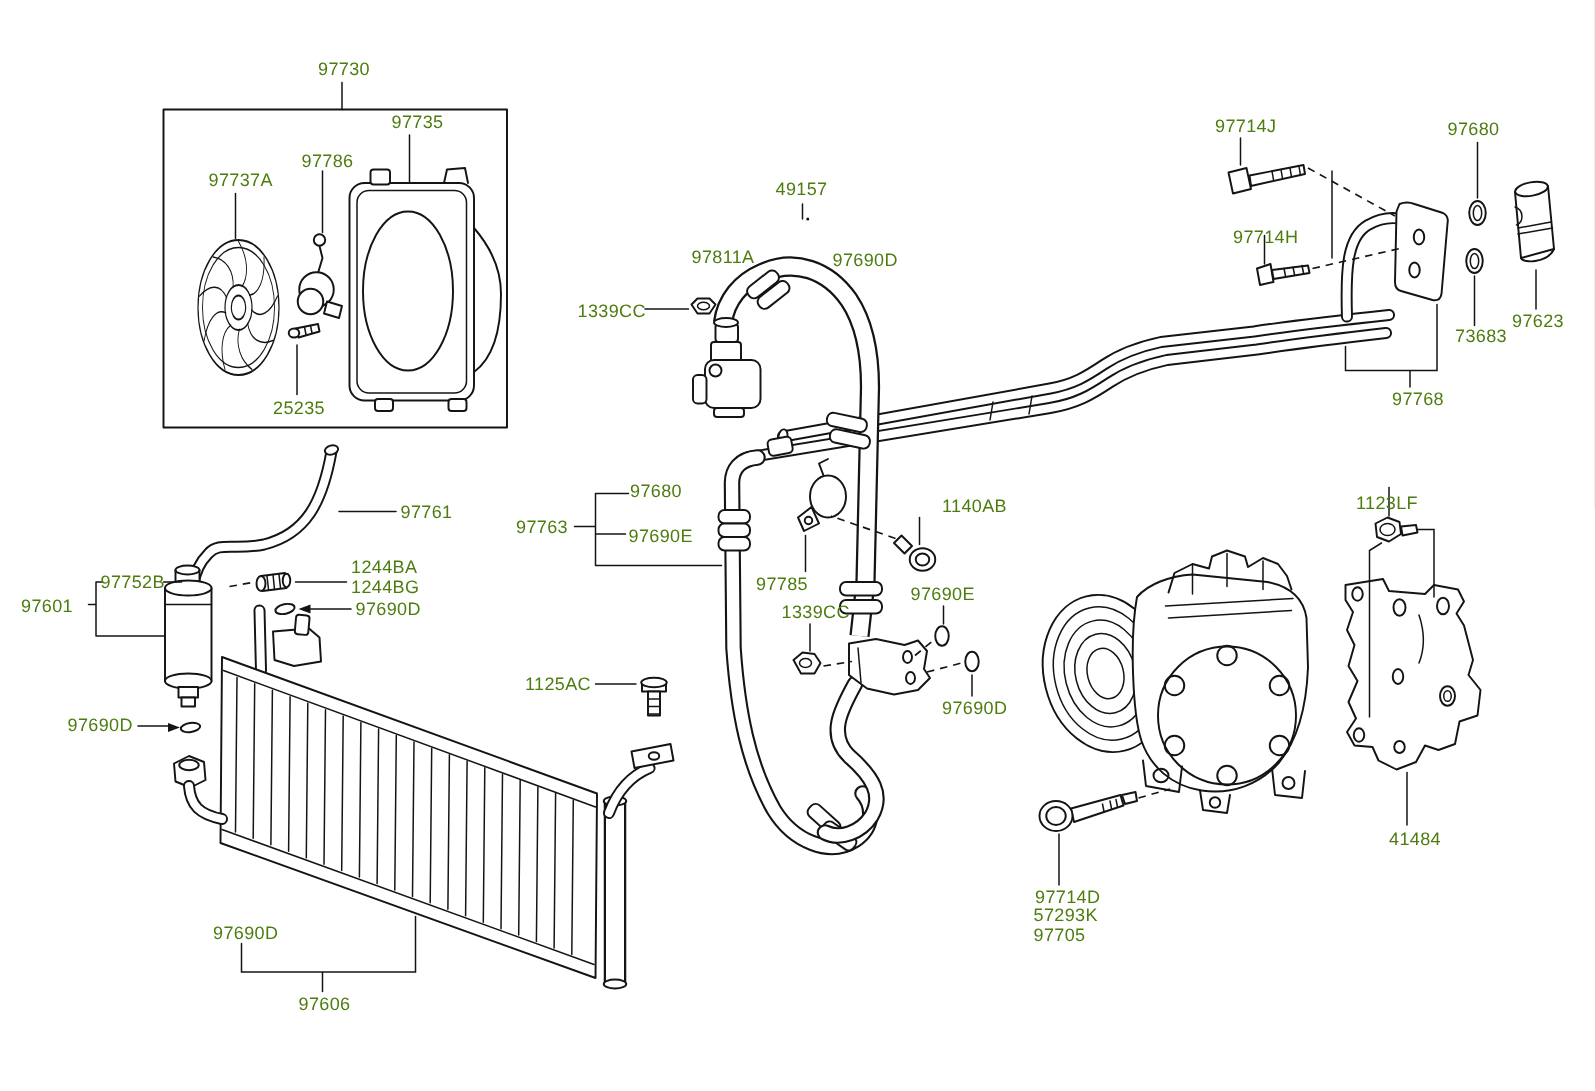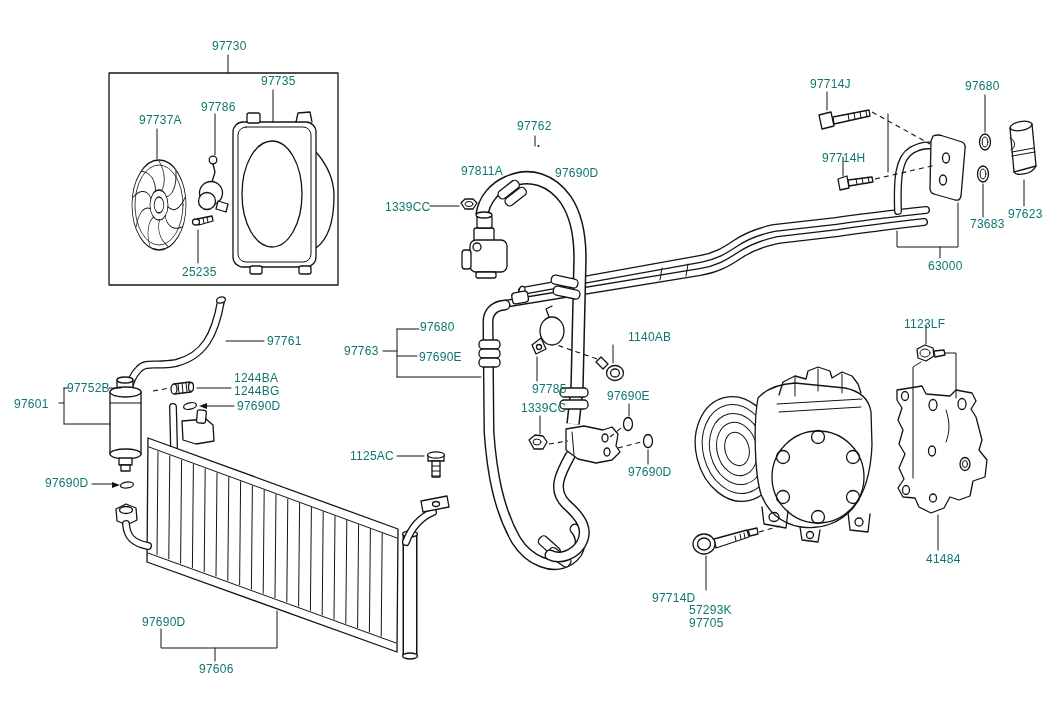--- a/index.html
+++ b/index.html
@@ -1,19 +1,19 @@
 <!DOCTYPE html>
 <html><head>
 <meta charset="utf-8">
 <style>
   html,body{margin:0;padding:0;background:#e8e8e8;}
   .stage{position:relative;width:1063px;height:727px;background:#ffffff;overflow:hidden;
          font-family:"Liberation Sans",sans-serif;}
   .stage svg{position:absolute;left:0;top:0;}
-  .lbl{position:absolute;font-size:12px;letter-spacing:.25px;color:#0f766e;white-space:nowrap;line-height:12px;}
+  .lbl{position:absolute;font-size:12px;letter-spacing:.25px;color:#4d7c0f;white-space:nowrap;line-height:12px;}
   
   .ln{fill:none;stroke:#141414;stroke-width:1.3;stroke-linecap:round;stroke-linejoin:round;}
   .thin{fill:none;stroke:#141414;stroke-width:1;stroke-linecap:round;}
   .fw{fill:#ffffff;stroke:#141414;stroke-width:1.3;stroke-linejoin:round;}
   .fb{fill:#141414;stroke:none;}
   .dash{fill:none;stroke:#141414;stroke-width:1.1;stroke-dasharray:5 4;}
   .to7{fill:none;stroke:#141414;stroke-width:8;stroke-linecap:round;stroke-linejoin:round;}
   .ti7{fill:none;stroke:#fff;stroke-width:5.4;stroke-linecap:round;stroke-linejoin:round;}
   .to10{fill:none;stroke:#141414;stroke-width:11;stroke-linecap:round;stroke-linejoin:round;}
   .ti10{fill:none;stroke:#fff;stroke-width:8.2;stroke-linecap:round;stroke-linejoin:round;}
@@ -356,37 +356,37 @@
   <span class="lbl" style="left:67px;top:382px">97752B</span>
   <span class="lbl" style="left:14px;top:398px">97601</span>
   <span class="lbl" style="left:234px;top:372px">1244BA</span>
   <span class="lbl" style="left:234px;top:385px">1244BG</span>
   <span class="lbl" style="left:237px;top:400px">97690D</span>
   <span class="lbl" style="left:45px;top:477px">97690D</span>
   <span class="lbl" style="left:350px;top:450px">1125AC</span>
   <span class="lbl" style="left:142px;top:616px">97690D</span>
   <span class="lbl" style="left:199px;top:663px">97606</span>
 
-  <span class="lbl" style="left:517px;top:120px">97762</span>
+  <span class="lbl" style="left:517px;top:120px">49157</span>
   <span class="lbl" style="left:461px;top:165px">97811A</span>
   <span class="lbl" style="left:555px;top:167px">97690D</span>
   <span class="lbl" style="left:385px;top:201px">1339CC</span>
   <span class="lbl" style="left:344px;top:345px">97763</span>
   <span class="lbl" style="left:420px;top:321px">97680</span>
   <span class="lbl" style="left:419px;top:351px">97690E</span>
   <span class="lbl" style="left:628px;top:331px">1140AB</span>
-  <span class="lbl" style="left:532px;top:383px">97785</span>
+  <span class="lbl" style="left:504px;top:383px">97785</span>
   <span class="lbl" style="left:521px;top:402px">1339CC</span>
   <span class="lbl" style="left:607px;top:390px">97690E</span>
   <span class="lbl" style="left:628px;top:466px">97690D</span>
 
   <span class="lbl" style="left:810px;top:78px">97714J</span>
   <span class="lbl" style="left:965px;top:80px">97680</span>
   <span class="lbl" style="left:822px;top:152px">97714H</span>
   <span class="lbl" style="left:1008px;top:208px">97623</span>
   <span class="lbl" style="left:970px;top:218px">73683</span>
-  <span class="lbl" style="left:928px;top:260px">63000</span>
-  <span class="lbl" style="left:904px;top:318px">1123LF</span>
+  <span class="lbl" style="left:928px;top:260px">97768</span>
+  <span class="lbl" style="left:904px;top:329px">1123LF</span>
   <span class="lbl" style="left:926px;top:553px">41484</span>
-  <span class="lbl" style="left:652px;top:592px">97714D</span>
+  <span class="lbl" style="left:690px;top:592px">97714D</span>
   <span class="lbl" style="left:689px;top:604px">57293K</span>
   <span class="lbl" style="left:689px;top:617px">97705</span>
 </div>
 
 </body></html>

